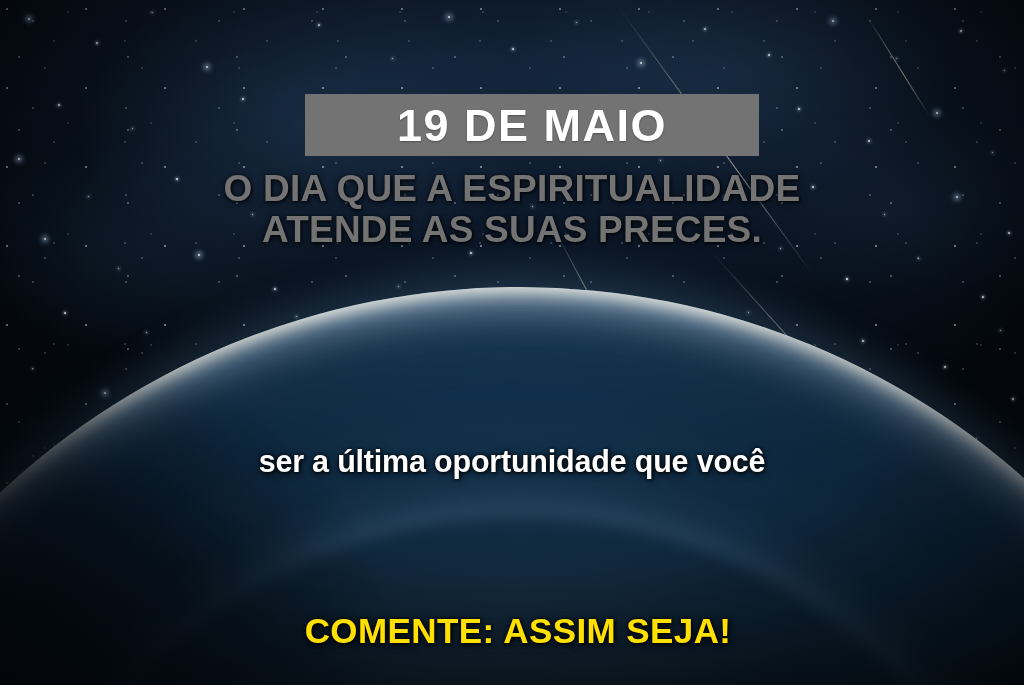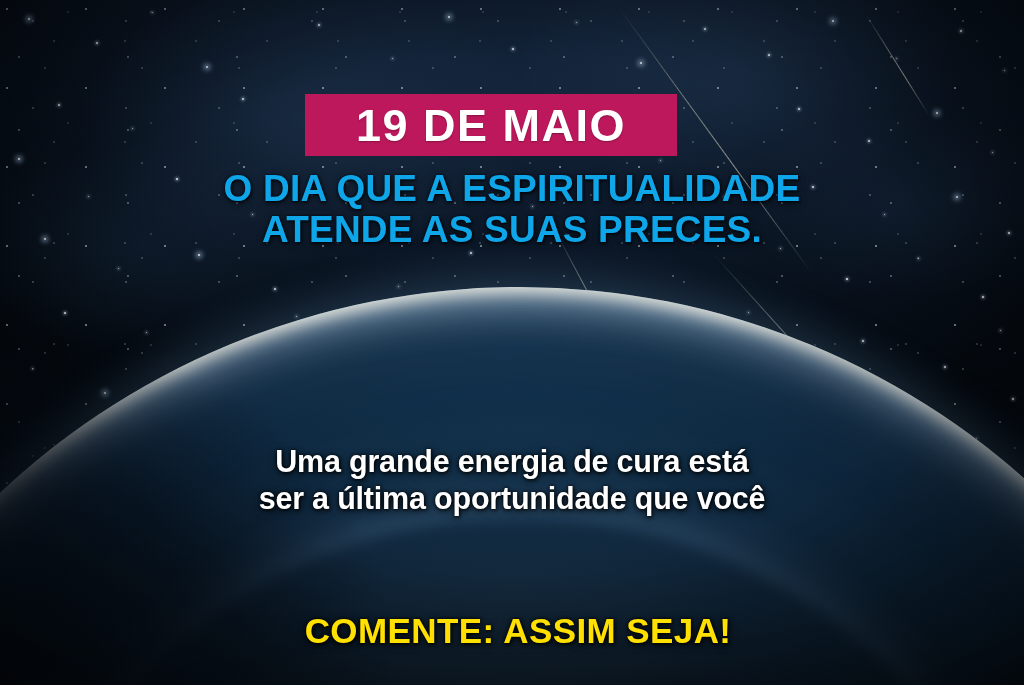--- a/index.html
+++ b/index.html
@@ -156,44 +156,44 @@
   .content {
     position: absolute;
     inset: 0;
     z-index: 10;
   }
 
   .date-banner {
     position: absolute;
     left: 305px;
     top: 94px;
-    width: 372px;
+    width: 454px;
     height: 62px;
-    background: #be185d;
+    background: #737373;
     display: flex;
     align-items: center;
     justify-content: center;
   }
   .date-banner-text {
     color: #ffffff;
     font-size: 45px;
     font-weight: 700;
     letter-spacing: 1.5px;
     line-height: 1;
     white-space: nowrap;
     text-shadow: 0 1px 2px rgba(0,0,0,0.30);
   }
 
   .headline {
     position: absolute;
     left: 0;
     right: 0;
     top: 168px;
     text-align: center;
-    color: #0ea5e9;
+    color: #737373;
     font-size: 37px;
     font-weight: 700;
     line-height: 1.12;
     letter-spacing: 0.2px;
     text-shadow:
       0 0 2px rgba(0,0,0,0.55),
       1px 1px 3px rgba(0,0,0,0.75),
       0 2px 7px rgba(0,0,0,0.55);
     padding: 0 42px;
   }
@@ -326,21 +326,20 @@
     <div class="date-banner">
       <span class="date-banner-text">19 DE MAIO</span>
     </div>
 
     <div class="headline">
       <span class="hl-line">O DIA QUE A ESPIRITUALIDADE</span>
       <span class="hl-line">ATENDE AS SUAS PRECES.</span>
     </div>
 
     <div class="body-copy">
-      <span class="bc-line">Uma grande energia de cura está</span>
       <span class="bc-line">ser a última oportunidade que você</span>
     </div>
 
     <div class="cta">
       <span>COMENTE: ASSIM SEJA!</span>
     </div>
 
   </div>
 </div>
 

